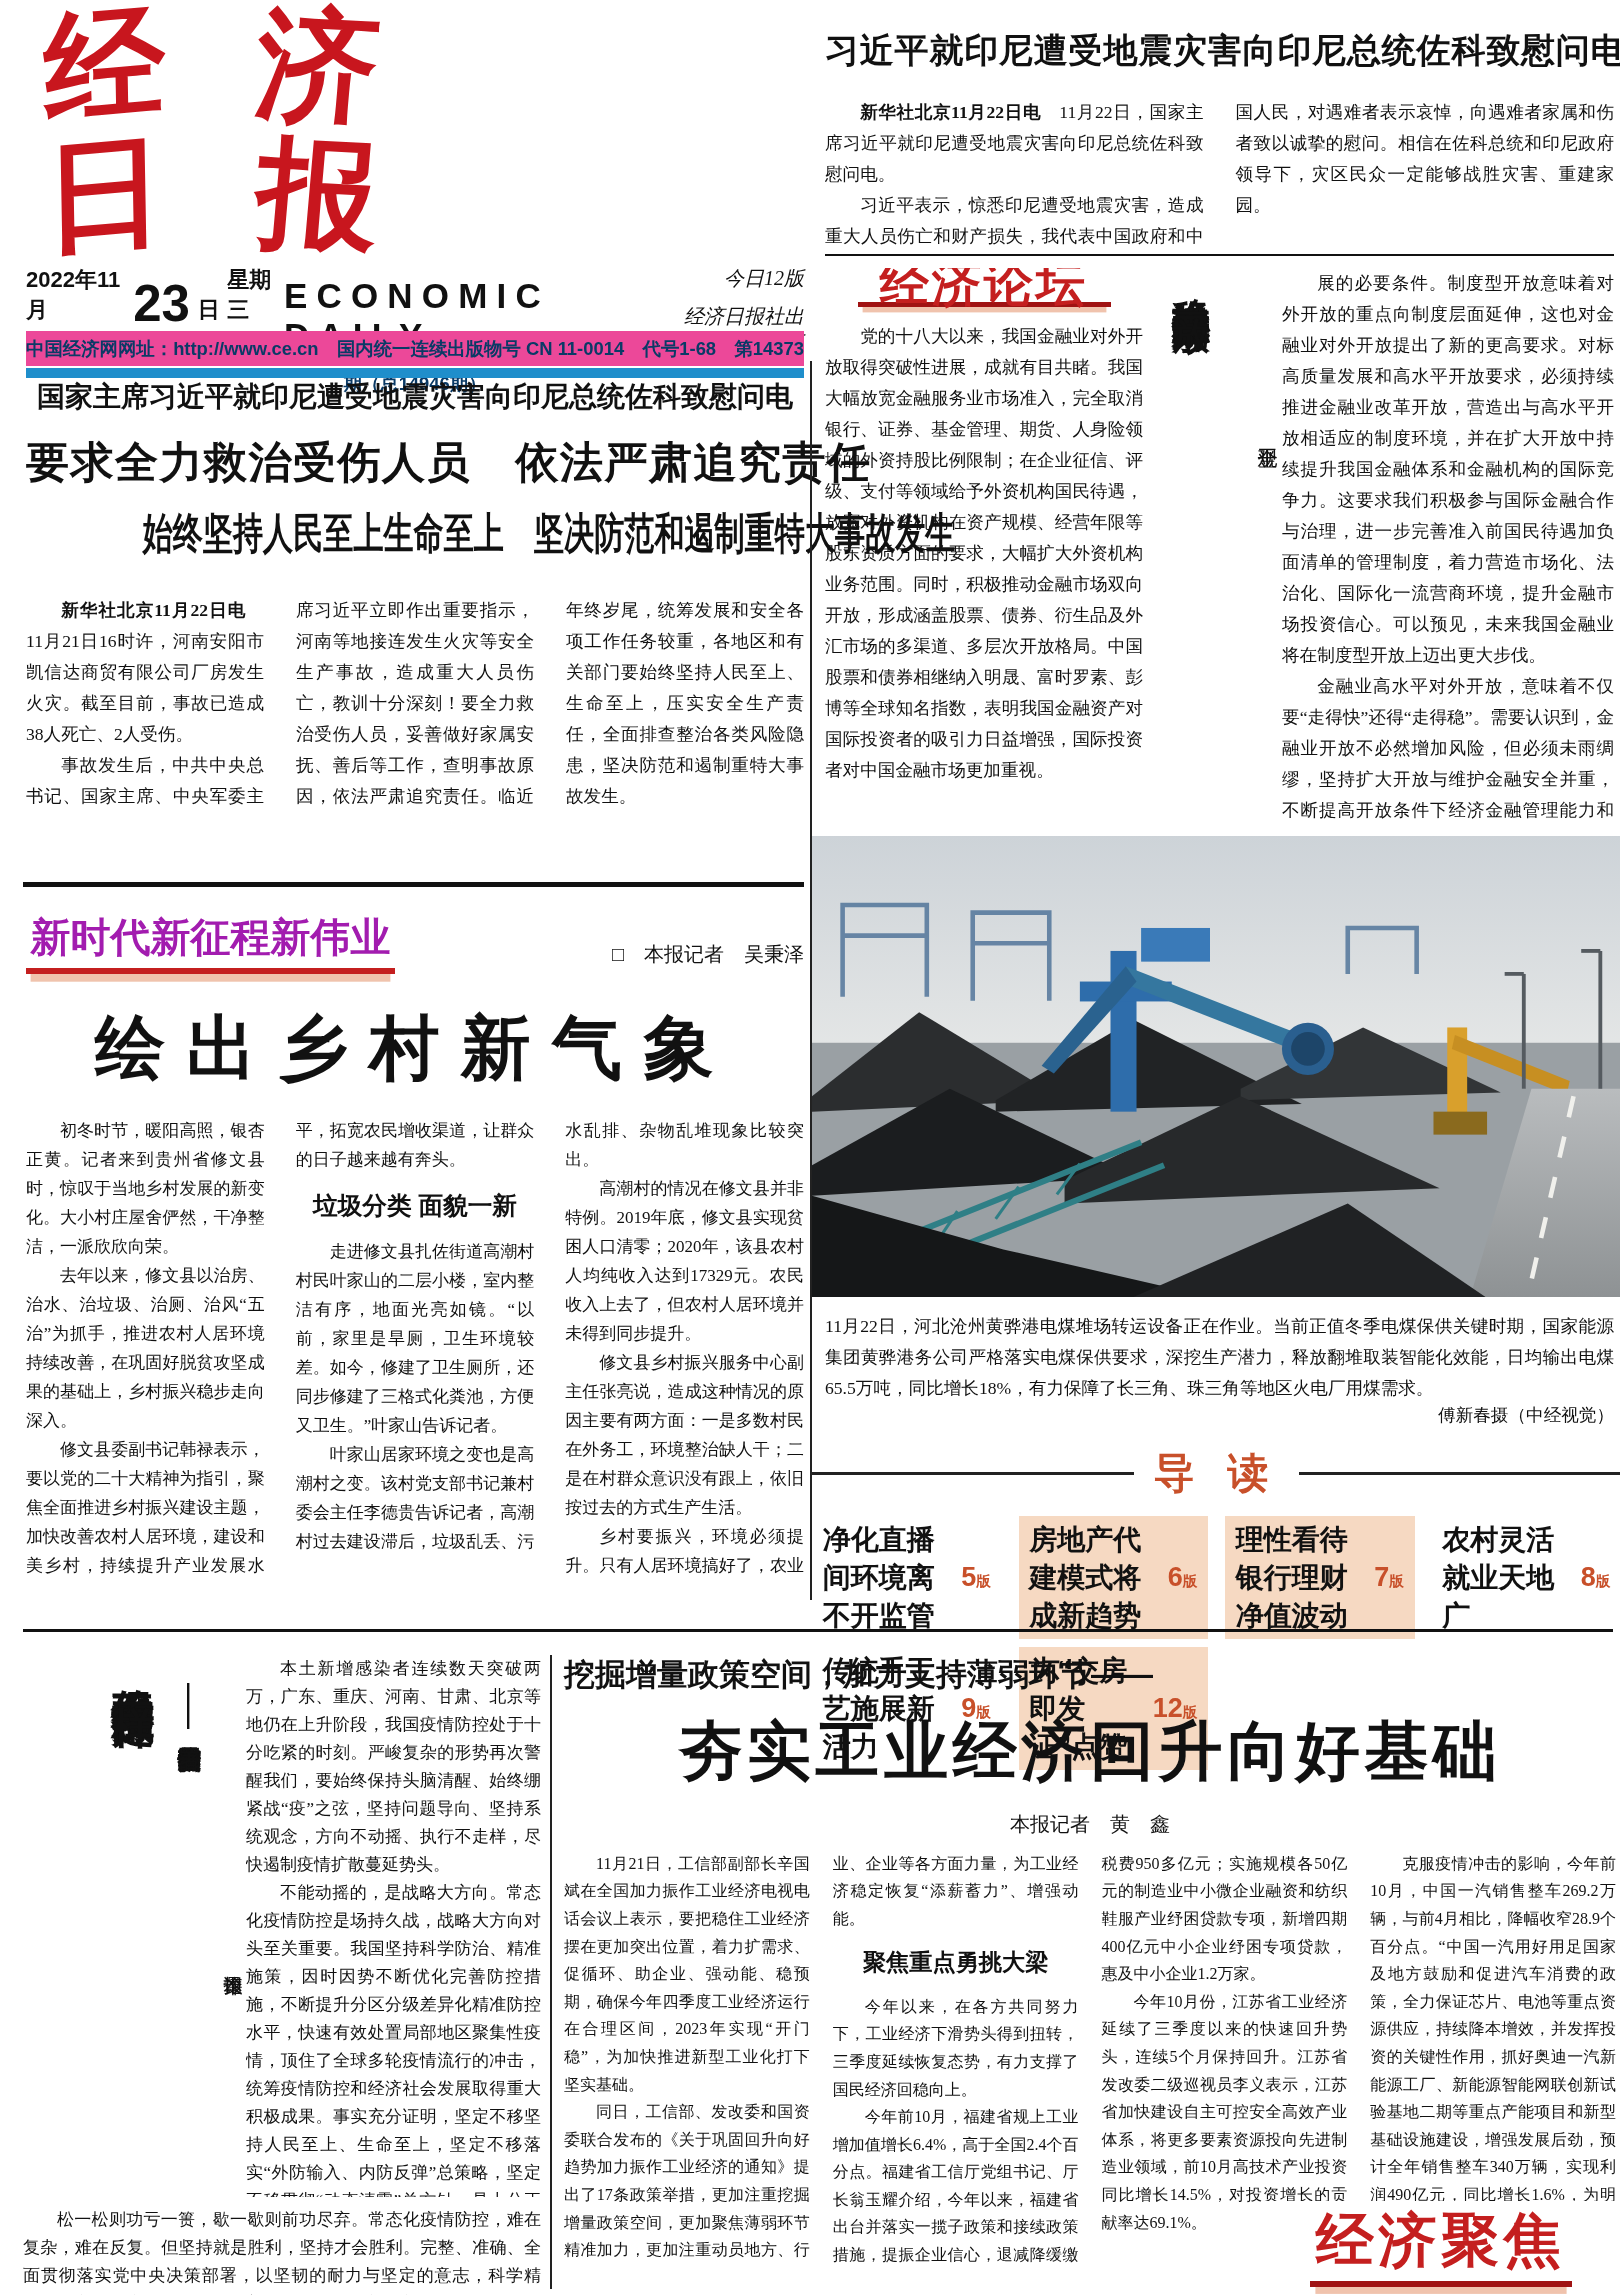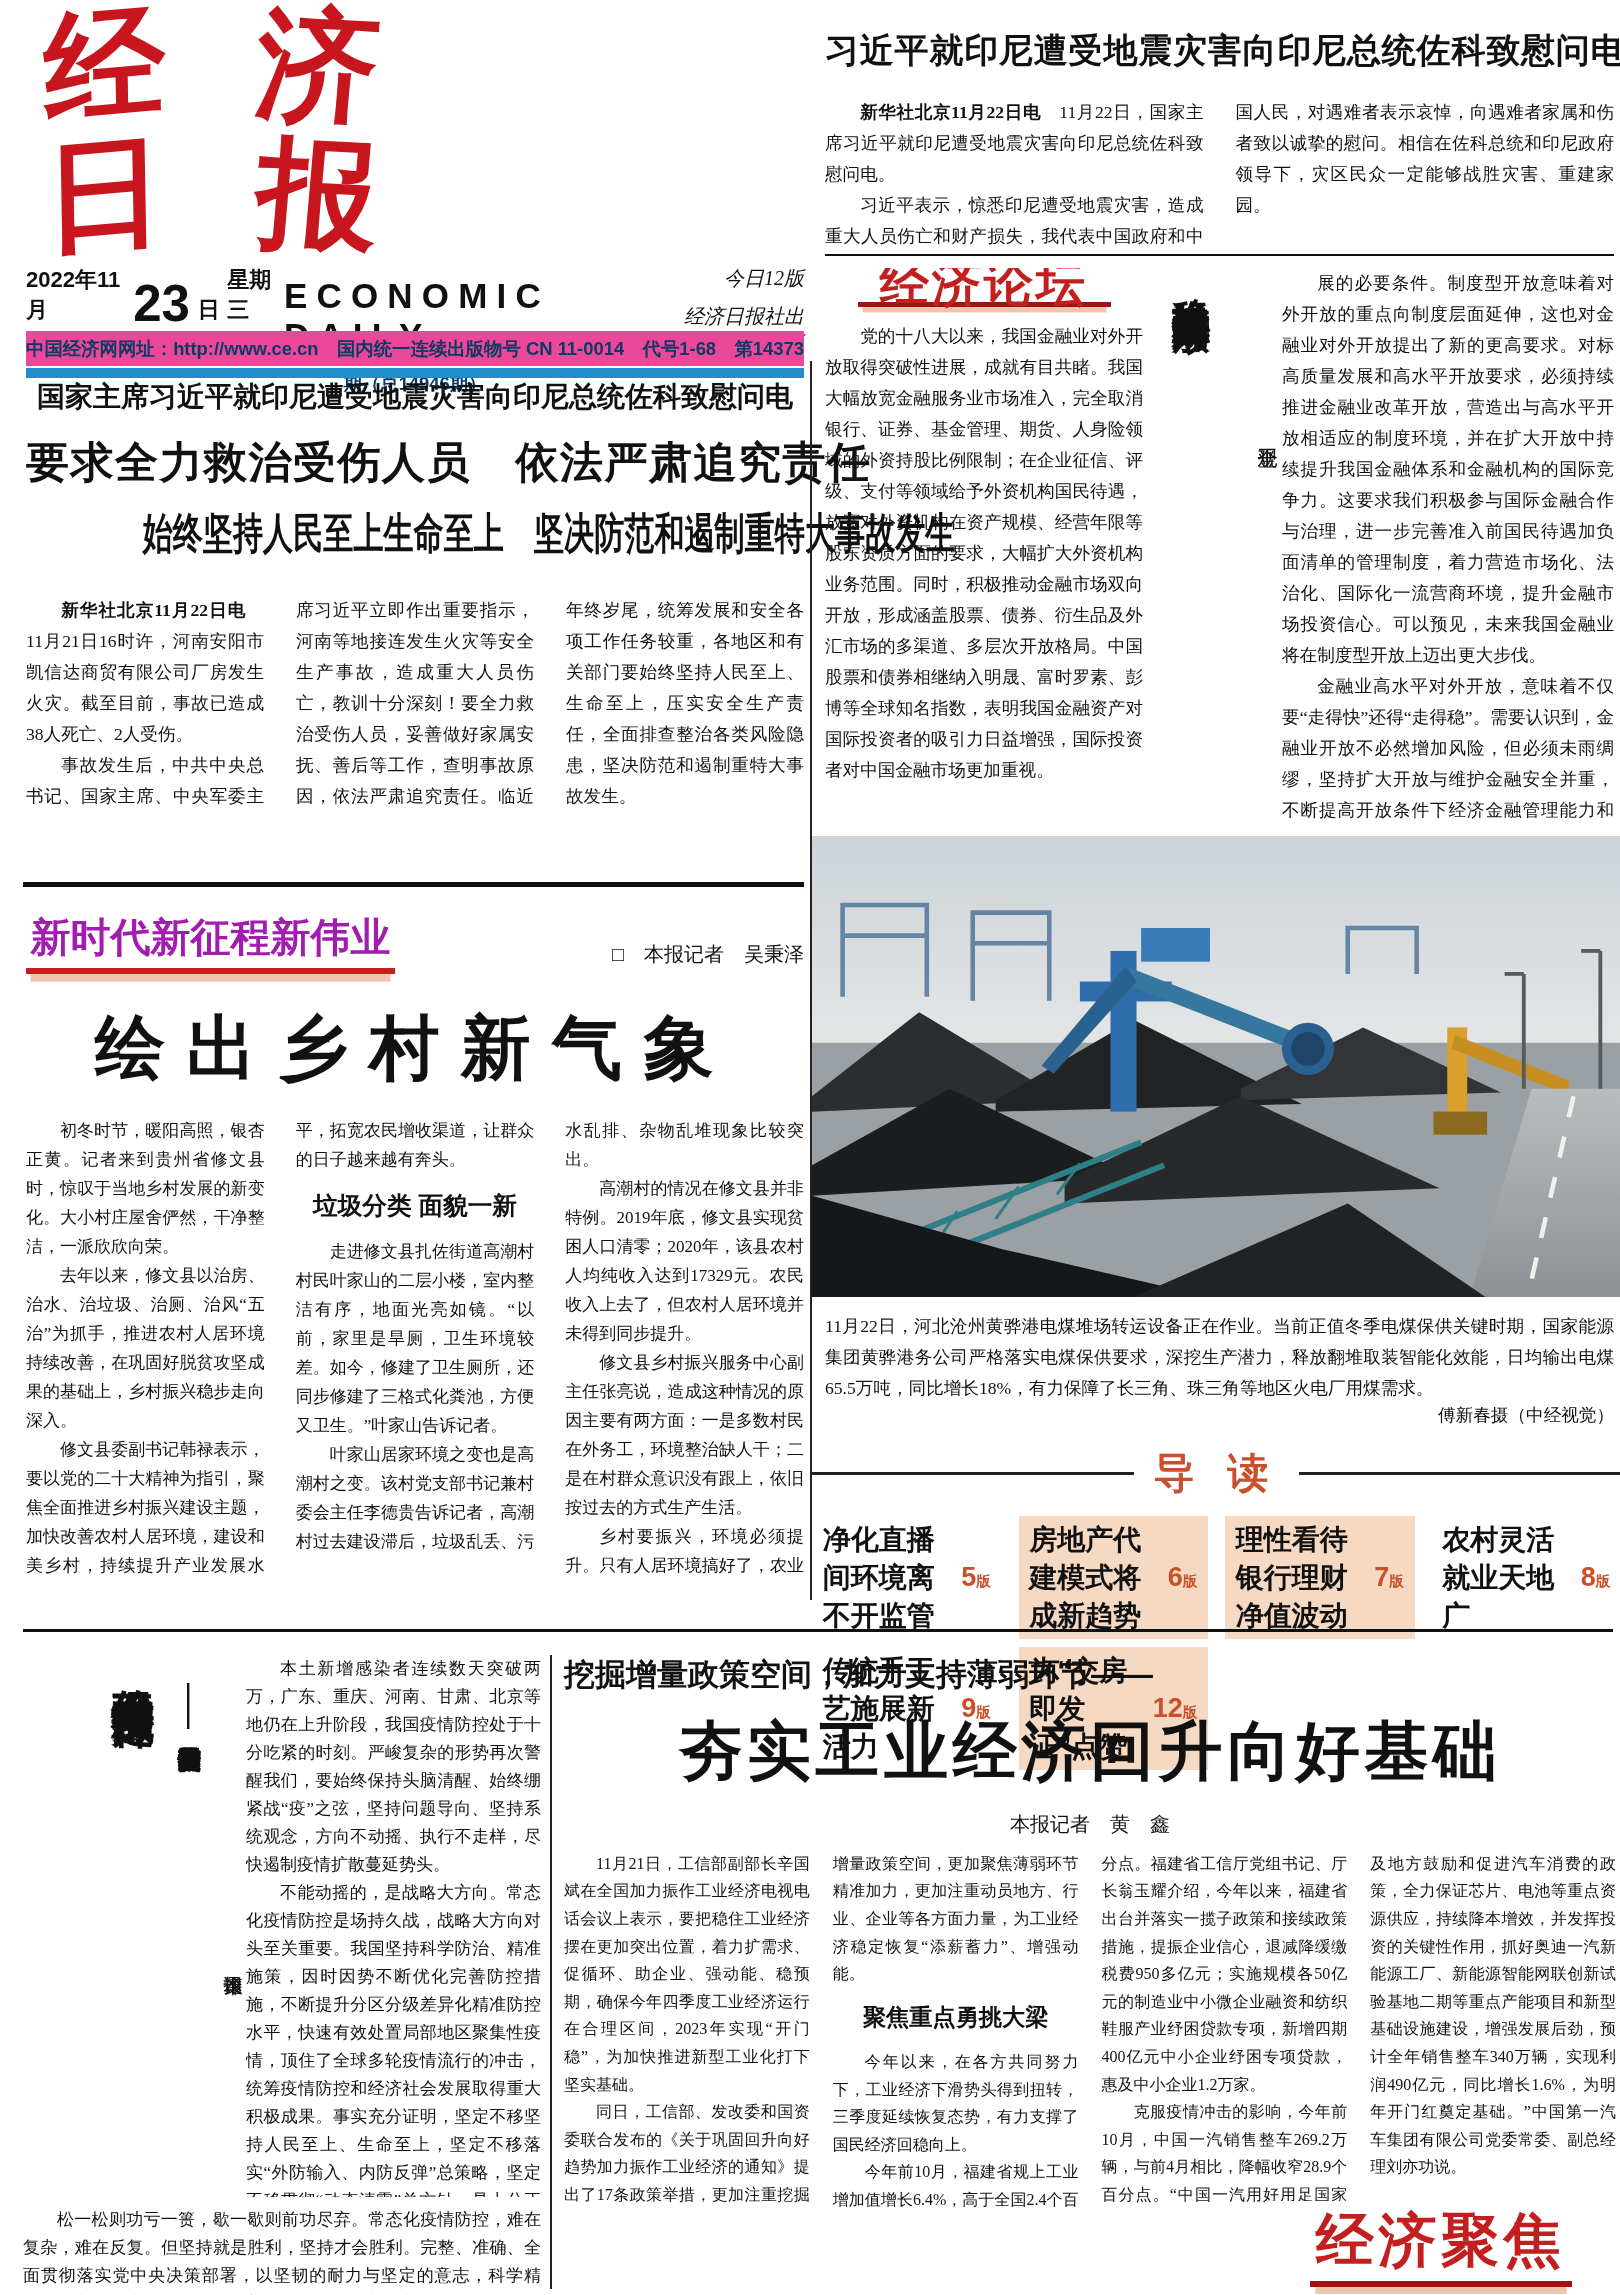--- a/index.html
+++ b/index.html
@@ -322,20 +322,21 @@
   <div class="indus">
     <div class="in-kicker">挖掘增量政策空间，加力支持薄弱环节——</div>
     <div class="in-hl">夯实工业经济回升向好基础</div>
     <div class="in-byline">本报记者　黄　鑫</div>
     <div class="in-body">
         <p class="para">11月21日，工信部副部长辛国斌在全国加力振作工业经济电视电话会议上表示，要把稳住工业经济摆在更加突出位置，着力扩需求、促循环、助企业、强动能、稳预期，确保今年四季度工业经济运行在合理区间，2023年实现“开门稳”，为加快推进新型工业化打下坚实基础。</p>
         <p class="para">同日，工信部、发改委和国资委联合发布的《关于巩固回升向好趋势加力振作工业经济的通知》提出了17条政策举措，更加注重挖掘增量政策空间，更加聚焦薄弱环节精准加力，更加注重动员地方、行业、企业等各方面力量，为工业经济稳定恢复“添薪蓄力”、增强动能。</p>
         <div class="flow-subhead">聚焦重点勇挑大梁</div>
         <p class="para">今年以来，在各方共同努力下，工业经济下滑势头得到扭转，三季度延续恢复态势，有力支撑了国民经济回稳向上。</p>
         <p class="para">今年前10月，福建省规上工业增加值增长6.4%，高于全国2.4个百分点。福建省工信厅党组书记、厅长翁玉耀介绍，今年以来，福建省出台并落实一揽子政策和接续政策措施，提振企业信心，退减降缓缴税费950多亿元；实施规模各50亿元的制造业中小微企业融资和纺织鞋服产业纾困贷款专项，新增四期400亿元中小企业纾困专项贷款，惠及中小企业1.2万家。</p>
+        <p class="para">今年10月份，江苏省工业经济延续了三季度以来的快速回升势头，连续5个月保持回升。江苏省发改委二级巡视员李义表示，江苏省加快建设自主可控安全高效产业体系，将更多要素资源投向先进制造业领域，前10月高技术产业投资同比增长14.5%，对投资增长的贡献率达69.1%。</p>
         <p class="para">克服疫情冲击的影响，今年前10月，中国一汽销售整车269.2万辆，与前4月相比，降幅收窄28.9个百分点。“中国一汽用好用足国家及地方鼓励和促进汽车消费的政策，全力保证芯片、电池等重点资源供应，持续降本增效，并发挥投资的关键性作用，抓好奥迪一汽新能源工厂、新能源智能网联创新试验基地二期等重点产能项目和新型基础设施建设，增强发展后劲，预计全年销售整车340万辆，实现利润490亿元，同比增长1.6%，为明年开门红奠定基础。”中国第一汽车集团有限公司党委常委、副总经理刘亦功说。</p>
       </div>
   </div>
 
   <div class="focus-box">
     <div class="focus-inner">经济聚焦</div>
   </div>
 
 </div>
 

